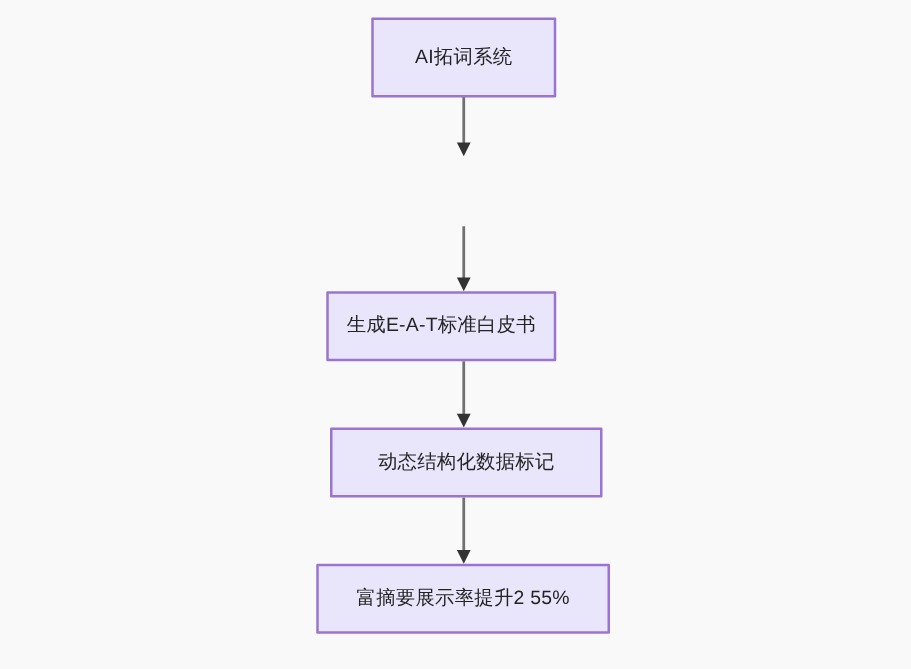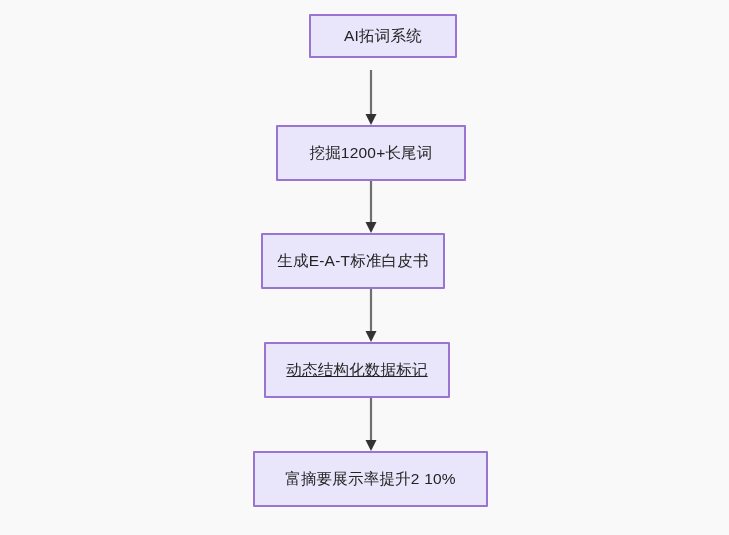--- a/index.html
+++ b/index.html
@@ -69,29 +69,26 @@
       <polygon points="8,53 2.5,42 13.5,42" fill="#333333"></polygon>
     </svg>
   </div>
   <div class="edge" id="edge-4-el" style="left: 363px; top: 398px; width: 16px; height: 53px;">
     <svg width="16" height="53" viewBox="0 0 16 53">
       <line x1="8" y1="0" x2="8" y2="43" stroke="#707070" stroke-width="2.2"></line>
       <polygon points="8,53 2.5,42 13.5,42" fill="#333333"></polygon>
     </svg>
   </div>
 
-  <div class="node" id="node-1-el" style="left: 309px; top: 14px; width: 148px; height: 44px;">
+  <div class="node" id="node-1-el" style="left: 297px; top: 14px; width: 148px; height: 64px;">
     <span class="node-label">AI拓词系统</span>
-  </div>
-  <div class="node" id="node-2-el" style="left: 276px; top: 125px; width: 190px; height: 56px;">
-    <span class="node-label">挖掘1200+长尾词</span>
   </div>
   <div class="node" id="node-3-el" style="left: 261px; top: 233px; width: 184px; height: 56px;">
     <span class="node-label">生成E-A-T标准白皮书</span>
   </div>
-  <div class="node" id="node-4-el" style="left: 264px; top: 342px; width: 186px; height: 56px; text-decoration: underline;">
+  <div class="node" id="node-4-el" style="left: 264px; top: 342px; width: 218px; height: 56px;">
     <span class="node-label">动态结构化数据标记</span>
   </div>
   <div class="node" id="node-5-el" style="left: 253px; top: 451px; width: 235px; height: 56px;">
-    <span class="node-label">富摘要展示率提升2 10%</span>
+    <span class="node-label">富摘要展示率提升2 55%</span>
   </div>
 
 </div>
 
 </body></html>

